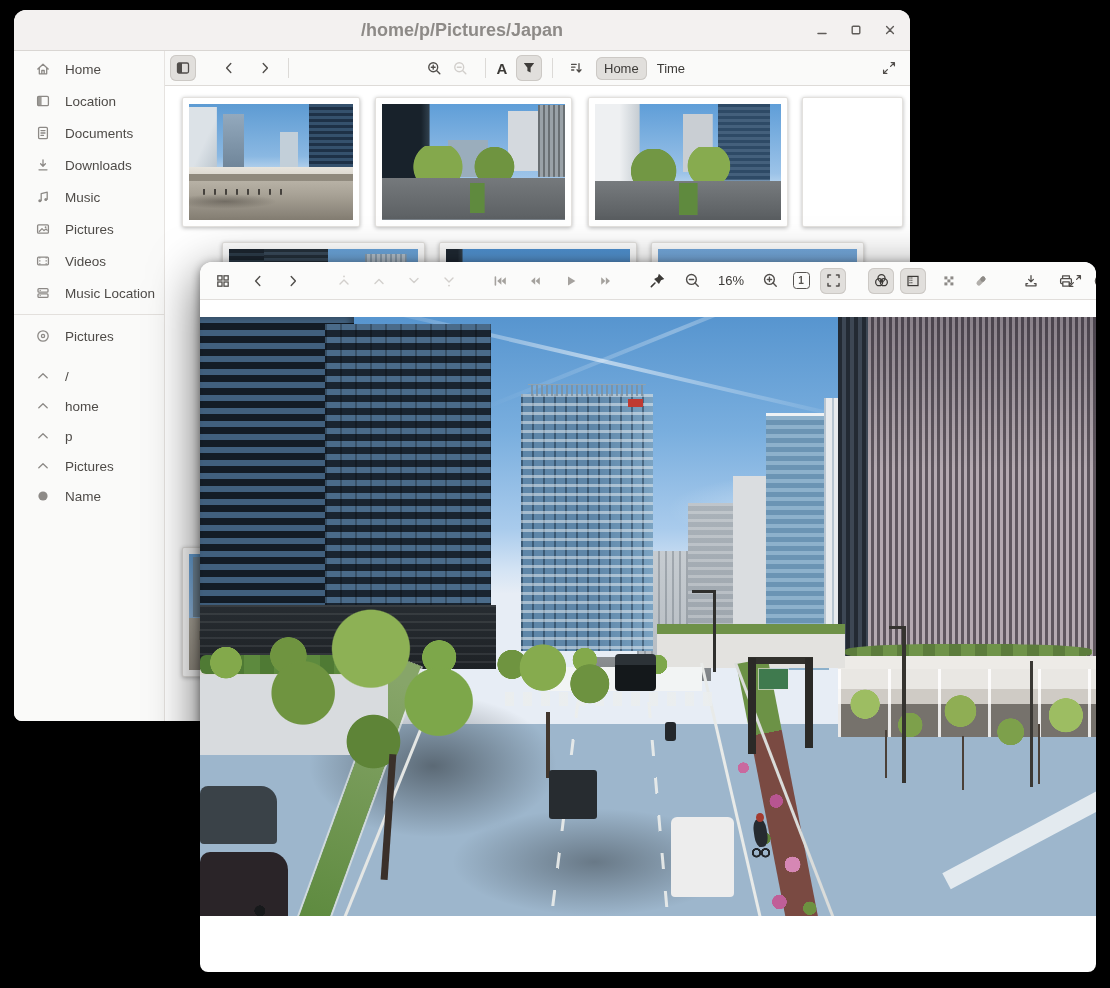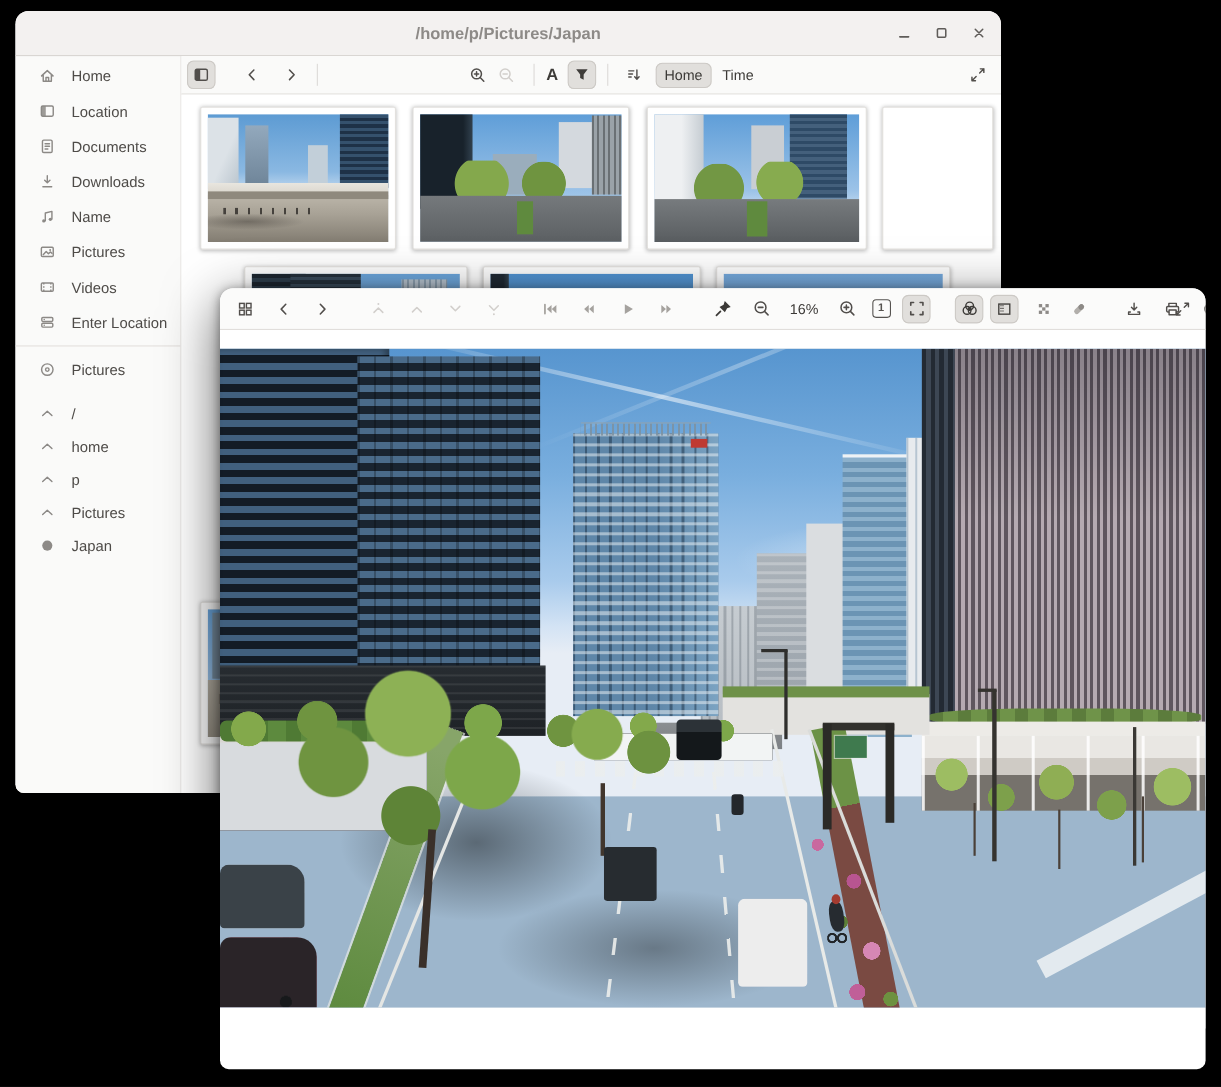--- a/index.html
+++ b/index.html
@@ -3,21 +3,21 @@
 <meta charset="utf-8">
 <style>
   html,body{margin:0;padding:0;background:#000;}
   body{width:1110px;height:988px;position:relative;overflow:hidden;
        font-family:"Liberation Sans","DejaVu Sans",sans-serif;
        -webkit-font-smoothing:antialiased;}
   .window{position:absolute;background:#fff;border-radius:12px 12px 8px 8px;
           overflow:hidden;box-shadow:0 10px 40px rgba(0,0,0,.6),0 2px 10px rgba(0,0,0,.4);}
   .titlebar{height:40px;background:#f3f1f0;border-bottom:1px solid #d9d6d3;
             position:relative;display:flex;align-items:center;justify-content:center;}
-  .titlebar .title{font-size:15px;font-weight:700;}
+  .titlebar .title{font-size:18px;font-weight:700;}
   .winbtns{position:absolute;right:8px;top:0;height:100%;display:flex;align-items:center;gap:10px;}
   .winbtn{width:24px;height:24px;display:flex;align-items:center;justify-content:center;
           border-radius:50%;color:#5f5c59;}
   .winbtn.circled{background:#e2e0de;color:#3d3a38;}
   .icon{display:inline-flex;align-items:center;justify-content:center;}
   svg{display:block;}
   .sep{width:1px;height:20px;background:#dcdad7;align-self:center;}
   .tbtn{height:26px;min-width:26px;display:flex;align-items:center;justify-content:center;
         border-radius:6px;color:#514e4b;}
   .tbtn.pressed{background:#e1dfdc;box-shadow:inset 0 0 0 1px #ccc9c5;}
@@ -117,21 +117,21 @@
         <span>Downloads</span>
       </div>
       <div class="side-item">
         <span class="icon">
             <svg width="16" height="16" viewBox="0 0 16 16" fill="none" stroke="currentColor" stroke-width="1.3" stroke-linecap="round" stroke-linejoin="round">
               <path d="M6.2 11.6 V4.6 L12.2 3.2 V10.2"></path>
               <circle cx="4.8" cy="11.8" r="1.5" fill="currentColor" stroke="none"></circle>
               <circle cx="10.8" cy="10.4" r="1.5" fill="currentColor" stroke="none"></circle>
             </svg>
           </span>
-        <span>Name</span>
+        <span>Music</span>
       </div>
       <div class="side-item">
         <span class="icon">
             <svg width="16" height="16" viewBox="0 0 16 16" fill="none" stroke="currentColor" stroke-width="1.3" stroke-linejoin="round">
               <rect x="2.6" y="3.8" width="10.8" height="8.4" rx="1"></rect>
               <circle cx="10.6" cy="6.2" r="0.9" fill="currentColor" stroke="none"></circle>
               <path d="M4 10.8 L7 7.6 L9 9.6 L11 8 L12.6 9.6"></path>
             </svg>
           </span>
         <span>Pictures</span>
@@ -147,21 +147,21 @@
       </div>
       <div class="side-item">
         <span class="icon">
             <svg width="16" height="16" viewBox="0 0 16 16" fill="none" stroke="currentColor" stroke-width="1.3">
               <rect x="3" y="3.6" width="10" height="3.6" rx="1"></rect>
               <rect x="3" y="8.8" width="10" height="3.6" rx="1"></rect>
               <circle cx="5.2" cy="5.4" r="0.7" fill="currentColor" stroke="none"></circle>
               <circle cx="5.2" cy="10.6" r="0.7" fill="currentColor" stroke="none"></circle>
             </svg>
           </span>
-        <span>Enter Location</span>
+        <span>Music Location</span>
       </div>
       <div class="side-sep"></div>
       <div class="side-item">
         <span class="icon">
             <svg width="16" height="16" viewBox="0 0 16 16" fill="none" stroke="currentColor" stroke-width="1.3">
               <circle cx="8" cy="8" r="5.2"></circle>
               <circle cx="8" cy="8" r="1.6"></circle>
             </svg>
           </span>
         <span>Pictures</span>
@@ -198,21 +198,21 @@
             </svg>
           </span>
         <span>Pictures</span>
       </div>
       <div class="side-item short">
         <span class="icon">
             <svg width="16" height="16" viewBox="0 0 16 16">
               <circle cx="8" cy="8" r="4.6" fill="#8d8a87"></circle>
             </svg>
           </span>
-        <span>Japan</span>
+        <span>Name</span>
       </div>
     </div>
 
     <div id="fm-right">
       <div id="fm-toolbar">
         <div class="tbtn pressed">
           <svg width="16" height="16" viewBox="0 0 16 16" fill="none" stroke="currentColor" stroke-width="1.3">
               <rect x="2.5" y="3" width="11" height="10" rx="1.5"></rect>
               <path d="M2.5 4.5 a1.5 1.5 0 0 1 1.5 -1.5 H7 V13 H4 a1.5 1.5 0 0 1 -1.5 -1.5 Z" fill="currentColor" stroke="none"></path>
             </svg>

